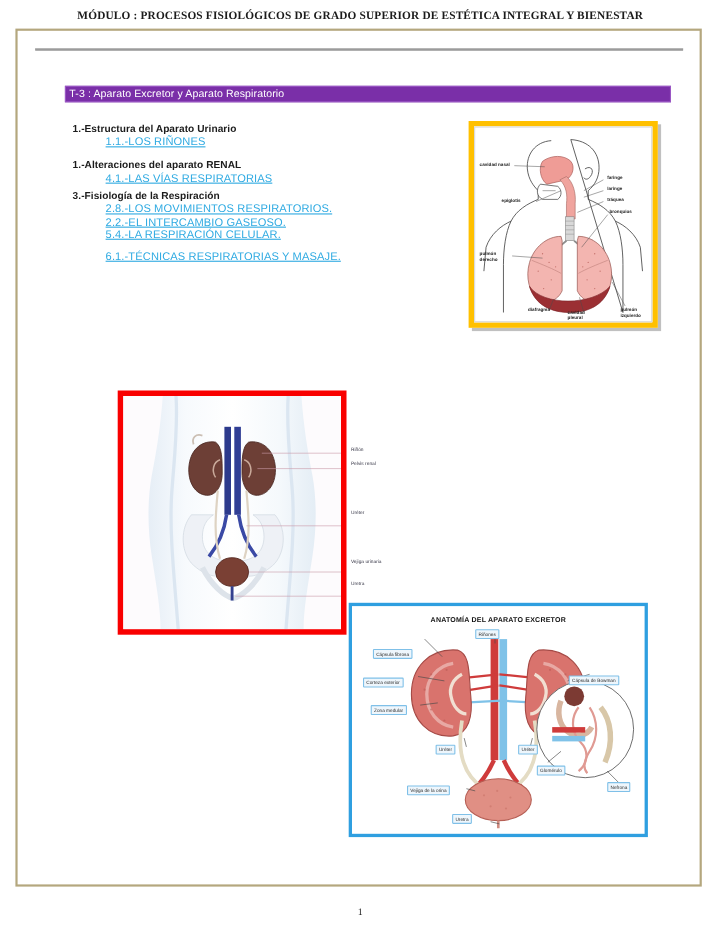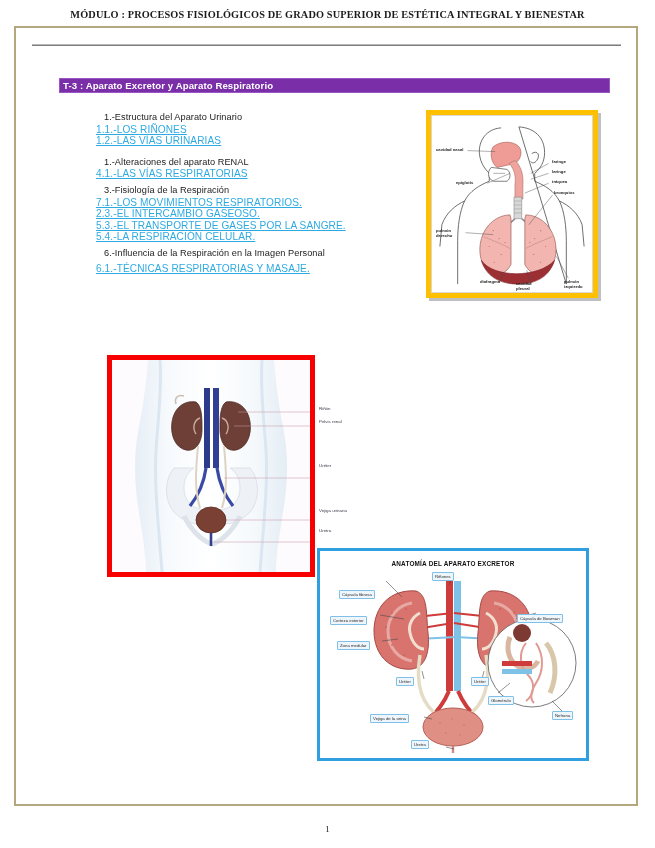--- a/index.html
+++ b/index.html
@@ -59,21 +59,21 @@
     position: absolute;
     left: 59px;
     top: 78px;
     width: 551px;
     height: 15px;
     background: #7a2fa8;
     border: 1px solid #9a57c4;
     box-sizing: border-box;
     color: #ffffff;
     font-size: 9.6px;
-    font-weight: bold;
+    font-weight: normal;
     line-height: 13px;
     padding-left: 3px;
     letter-spacing: 0.1px;
     white-space: nowrap;
     overflow: hidden;
   }
 
   
   #toc {
     position: absolute;
@@ -82,21 +82,22 @@
     width: 655px;
   }
   .toc-line {
     font-size: 9.2px;
     color: #1c1c1c;
     line-height: 11.6px;
     white-space: nowrap;
     letter-spacing: 0.05px;
   }
   .toc-top {
-    padding-left: 104px;
+    padding-left: 66px;
+    font-weight: bold;
   }
   .toc-sub {
     padding-left: 96px;
     color: #2eaae2;
     font-size: 10.1px;
     line-height: 11.6px;
     text-decoration: underline;
     text-underline-offset: 1px;
     letter-spacing: 0.1px;
   }
@@ -208,33 +209,30 @@
 <div id="page-frame"></div>
 
 <div id="doc-header">MÓDULO : PROCESOS FISIOLÓGICOS DE GRADO SUPERIOR DE ESTÉTICA INTEGRAL Y BIENESTAR</div>
 <div id="header-rule"></div>
 
 <div id="topic-banner">T-3 : Aparato Excretor y Aparato Respiratorio</div>
 
 <div id="toc">
   <div class="toc-line toc-top">1.-Estructura del Aparato Urinario</div>
   <div class="toc-line toc-sub">1.1.-LOS RIÑONES</div>
-  <div class="toc-line toc-sub">1.2.-LAS VÍAS URINARIAS</div>
   <div class="gap-sm"></div>
   <div class="gap-sm"></div>
   <div class="toc-line toc-top">1.-Alteraciones del aparato RENAL</div>
   <div class="toc-line toc-sub">4.1.-LAS VÍAS RESPIRATORIAS</div>
   <div class="gap-sm"></div>
   <div class="toc-line toc-top">3.-Fisiología de la Respiración</div>
-  <div class="toc-line toc-sub">7.1.-LOS MOVIMIENTOS RESPIRATORIOS.</div>
-  <div class="toc-line toc-sub">2.3.-EL INTERCAMBIO GASEOSO.</div>
-  <div class="toc-line toc-sub">5.3.-EL TRANSPORTE DE GASES POR LA SANGRE.</div>
+  <div class="toc-line toc-sub">2.8.-LOS MOVIMIENTOS RESPIRATORIOS.</div>
+  <div class="toc-line toc-sub">2.2.-EL INTERCAMBIO GASEOSO.</div>
   <div class="toc-line toc-sub">5.4.-LA RESPIRACIÓN CELULAR.</div>
   <div class="gap-sm"></div>
-  <div class="toc-line toc-top">6.-Influencia de la Respiración en la Imagen Personal</div>
   <div class="gap-xs"></div>
   <div class="toc-line toc-sub">6.1.-TÉCNICAS RESPIRATORIAS Y MASAJE.</div>
 </div>
 
 <div id="fig-respiratory">
   <div class="inner">
     <svg width="100%" height="100%" viewBox="0 0 162 178" preserveAspectRatio="none">
 
       <path d="M70 12 C55 13 47 25 48 38 C49 48 54 54 58 58 L58 66 C48 70 38 76 33 86
                C28 96 26 112 26 126 L26 170 M136 170 L136 126 C136 112 134 96 129 86

